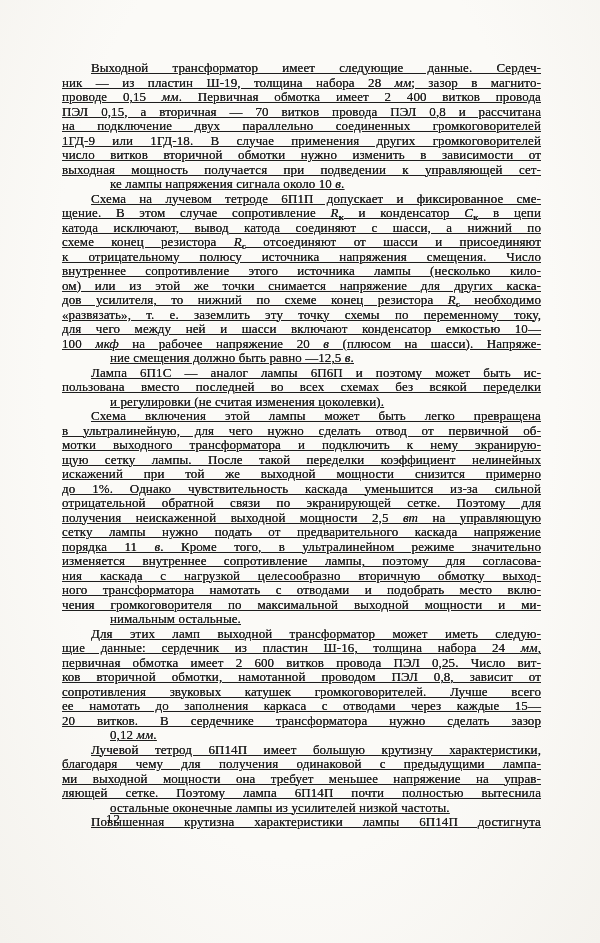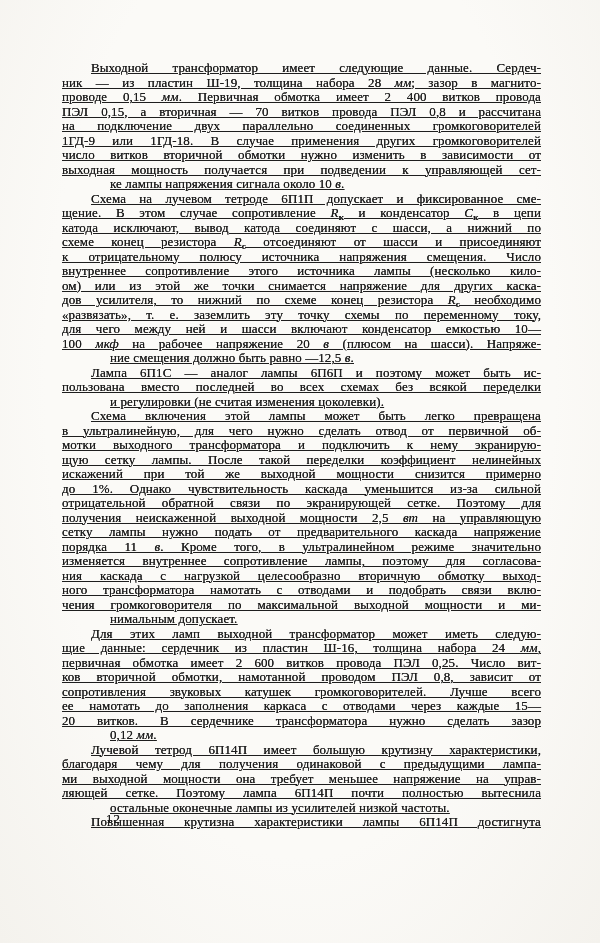--- a/index.html
+++ b/index.html
@@ -97,23 +97,23 @@
         <div class="line">мотки выходного трансформатора и подключить к нему экранирую-</div>
         <div class="line">щую сетку лампы. После такой переделки коэффициент нелинейных</div>
         <div class="line">искажений при той же выходной мощности снизится примерно</div>
         <div class="line">до 1%. Однако чувствительность каскада уменьшится из-за сильной</div>
         <div class="line">отрицательной обратной связи по экранирующей сетке. Поэтому для</div>
         <div class="line">получения неискаженной выходной мощности 2,5 <i>вт</i> на управляющую</div>
         <div class="line">сетку лампы нужно подать от предварительного каскада напряжение</div>
         <div class="line">порядка 11 <i>в</i>. Кроме того, в ультралинейном режиме значительно</div>
         <div class="line">изменяется внутреннее сопротивление лампы, поэтому для согласова-</div>
         <div class="line">ния каскада с нагрузкой целесообразно вторичную обмотку выход-</div>
-        <div class="line">ного трансформатора намотать с отводами и подобрать связи вклю-</div>
+        <div class="line">ного трансформатора намотать с отводами и подобрать место вклю-</div>
         <div class="line">чения громкоговорителя по максимальной выходной мощности и ми-</div>
-        <div class="line end">нимальным допускает.</div>
+        <div class="line end">нимальным остальные.</div>
       </div>
       <div class="para">
         <div class="line first">Для этих ламп выходной трансформатор может иметь следую-</div>
         <div class="line">щие данные: сердечник из пластин Ш-16, толщина набора 24 <i>мм</i>,</div>
         <div class="line">первичная обмотка имеет 2 600 витков провода ПЭЛ 0,25. Число вит-</div>
         <div class="line">ков вторичной обмотки, намотанной проводом ПЭЛ 0,8, зависит от</div>
         <div class="line">сопротивления звуковых катушек громкоговорителей. Лучше всего</div>
         <div class="line">ее намотать до заполнения каркаса с отводами через каждые 15—</div>
         <div class="line">20 витков. В сердечнике трансформатора нужно сделать зазор</div>
         <div class="line end">0,12 <i>мм</i>.</div>

